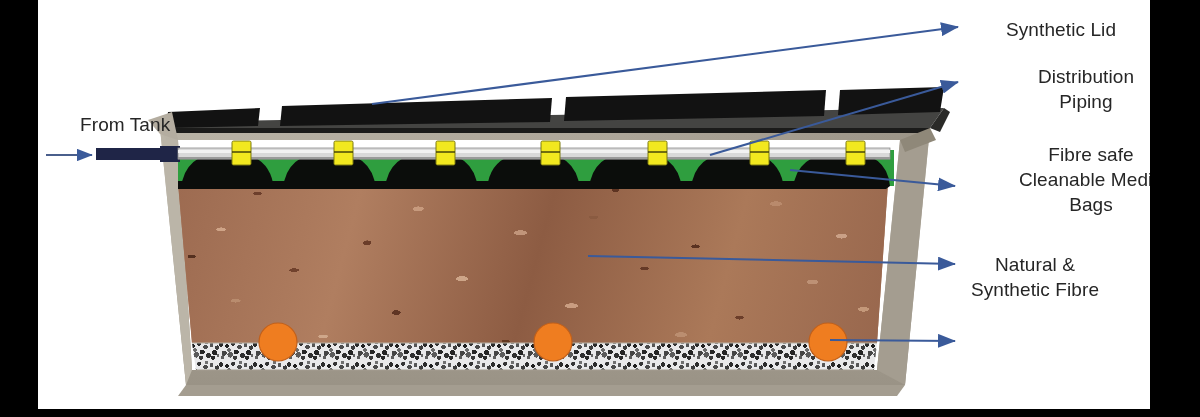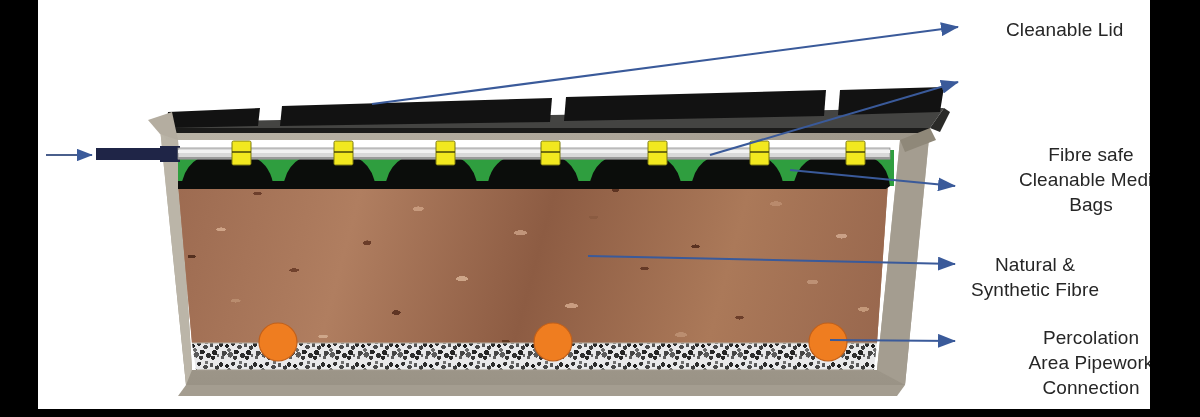--- a/index.html
+++ b/index.html
@@ -242,34 +242,34 @@
 
       <line x1="710" y1="155" x2="958" y2="82" stroke="#3a5a9a" stroke-width="2" marker-end="url(#arrowHead)"></line>
 
       <line x1="790" y1="170" x2="955" y2="186" stroke="#3a5a9a" stroke-width="2" marker-end="url(#arrowHead)"></line>
 
       <line x1="588" y1="256" x2="955" y2="264" stroke="#3a5a9a" stroke-width="2" marker-end="url(#arrowHead)"></line>
 
       <line x1="830" y1="340" x2="955" y2="341" stroke="#3a5a9a" stroke-width="2" marker-end="url(#arrowHead)"></line>
     </svg>
 
-
-    <div class="label" id="lbl-lid">Cleanable Lid</div>
-
+    <div class="label" id="lbl-from-tank">From Tank</div>
+
+    <div class="label" id="lbl-lid">Synthetic Lid</div>
+
+    <div class="label" id="lbl-pipe">Distribution
+Piping</div>
 
     <div class="label" id="lbl-bags">Fibre safe
 Cleanable Media
 Bags</div>
 
     <div class="label" id="lbl-fibre">Natural &amp;
 Synthetic Fibre</div>
 
-    <div class="label" id="lbl-perc">Percolation
-Area Pipework
-Connection</div>
 
   </div>
 
   <div class="bar-left"></div>
   <div class="bar-right"></div>
   <div class="bar-bottom"></div>
 
 </div>
 
 </body></html>

